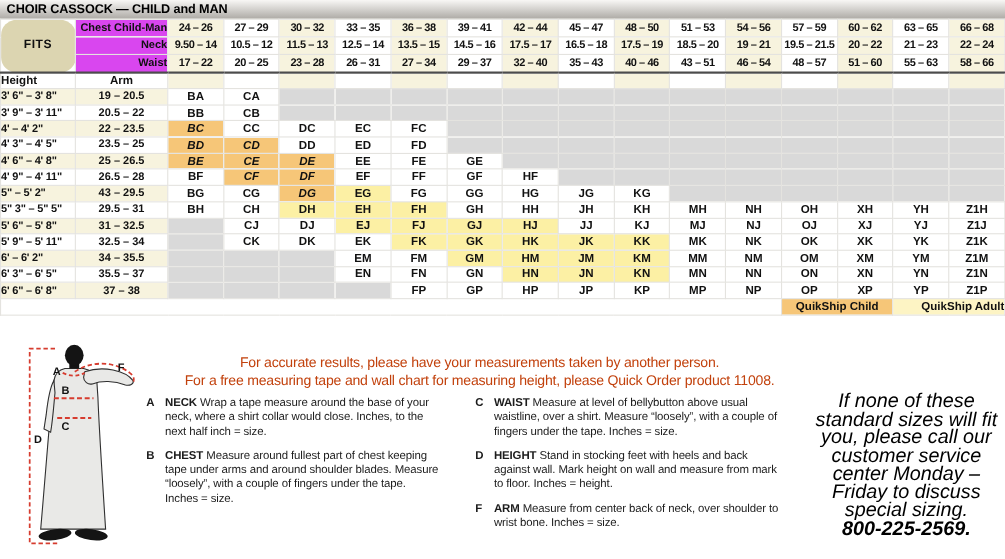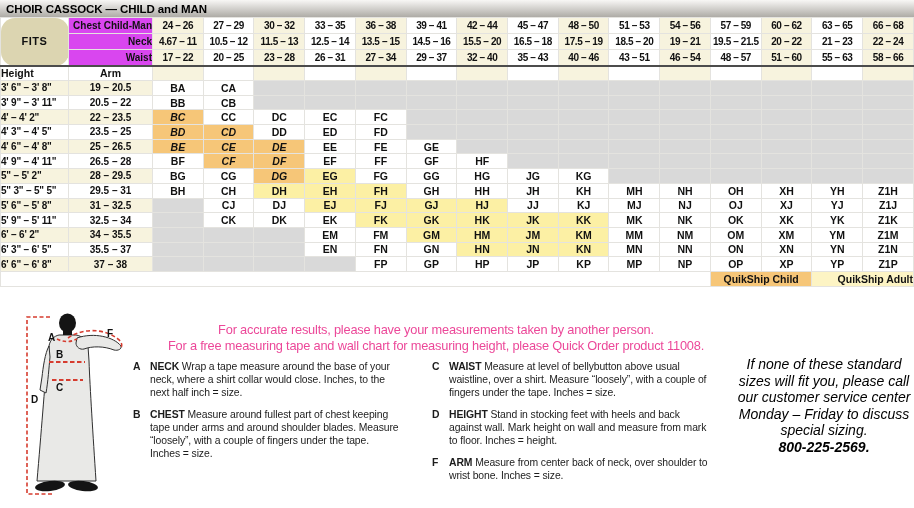--- a/index.html
+++ b/index.html
@@ -35,29 +35,29 @@
   td.legend-spacer{border:none;background:#fff;}
   td.legend-child{border:none;background:var(--child-orange,#f6c678);
                   font-weight:bold;font-size:10.5px;text-align:center;}
   td.legend-adult{border:none;background:var(--legend-adult,#fdf4c4);
                   font-weight:bold;font-size:10.5px;text-align:right;}
 
   
   .bottom{position:absolute;left:0;top:309px;width:914px;height:199px;background:#fff;}
   .figure{position:absolute;left:4px;top:4px;width:132px;height:195px;}
   .intro{position:absolute;left:136px;top:13px;width:600px;text-align:center;
-         font-size:12.8px;line-height:15.5px;color:#ec4899;letter-spacing:-0.2px;}
+         font-size:12.8px;line-height:15.5px;color:#c2410c;letter-spacing:-0.2px;}
   .col-a{position:absolute;left:133px;top:51px;width:268px;}
   .col-b{position:absolute;left:432px;top:51px;width:278px;}
   .instr{position:relative;padding-left:17px;font-size:10.4px;line-height:13px;
          margin-bottom:9px;color:#1c1c1c;letter-spacing:-0.1px;}
   .instr .k{position:absolute;left:0;top:0;font-weight:bold;}
   .instr .t{font-weight:bold;}
   .note{position:absolute;left:735px;top:47px;width:178px;text-align:center;
-        font-style:italic;font-size:14px;line-height:16.5px;color:#000;}
+        font-style:italic;font-size:18px;line-height:16.5px;color:#000;}
   .note .phone{font-weight:bold;}
 </style>
 </head>
 <body>
 
 <div class="page">
 
   <div class="title-bar">
     <span>CHOIR CASSOCK — CHILD and MAN</span>
   </div>
@@ -97,27 +97,27 @@
           <td class="mval cream">48 – 50</td>
           <td class="mval">51 – 53</td>
           <td class="mval cream">54 – 56</td>
           <td class="mval">57 – 59</td>
           <td class="mval cream">60 – 62</td>
           <td class="mval">63 – 65</td>
           <td class="mval cream">66 – 68</td>
         </tr>
         <tr class="mrow">
           <td class="mlabel">Neck</td>
-          <td class="mval cream">4.67 – 11</td>
+          <td class="mval cream">9.50 – 14</td>
           <td class="mval">10.5 – 12</td>
           <td class="mval cream">11.5 – 13</td>
           <td class="mval">12.5 – 14</td>
           <td class="mval cream">13.5 – 15</td>
           <td class="mval">14.5 – 16</td>
-          <td class="mval cream">15.5 – 20</td>
+          <td class="mval cream">17.5 – 17</td>
           <td class="mval">16.5 – 18</td>
           <td class="mval cream">17.5 – 19</td>
           <td class="mval">18.5 – 20</td>
           <td class="mval cream">19 – 21</td>
           <td class="mval">19.5 – 21.5</td>
           <td class="mval cream">20 – 22</td>
           <td class="mval">21 – 23</td>
           <td class="mval cream">22 – 24</td>
         </tr>
         <tr class="mrow">
@@ -266,21 +266,21 @@
           <td class="empty"></td>
           <td class="empty"></td>
           <td class="empty"></td>
           <td class="empty"></td>
           <td class="empty"></td>
           <td class="empty"></td>
           <td class="empty"></td>
         </tr>
         <tr class="brow">
           <td class="hcell cream">5" – 5' 2"</td>
-          <td class="acell cream">28 – 29.5</td>
+          <td class="acell cream">43 – 29.5</td>
           <td class="code">BG</td>
           <td class="code">CG</td>
           <td class="code orange">DG</td>
           <td class="code yellow">EG</td>
           <td class="code">FG</td>
           <td class="code">GG</td>
           <td class="code">HG</td>
           <td class="code">JG</td>
           <td class="code">KG</td>
           <td class="empty"></td>

